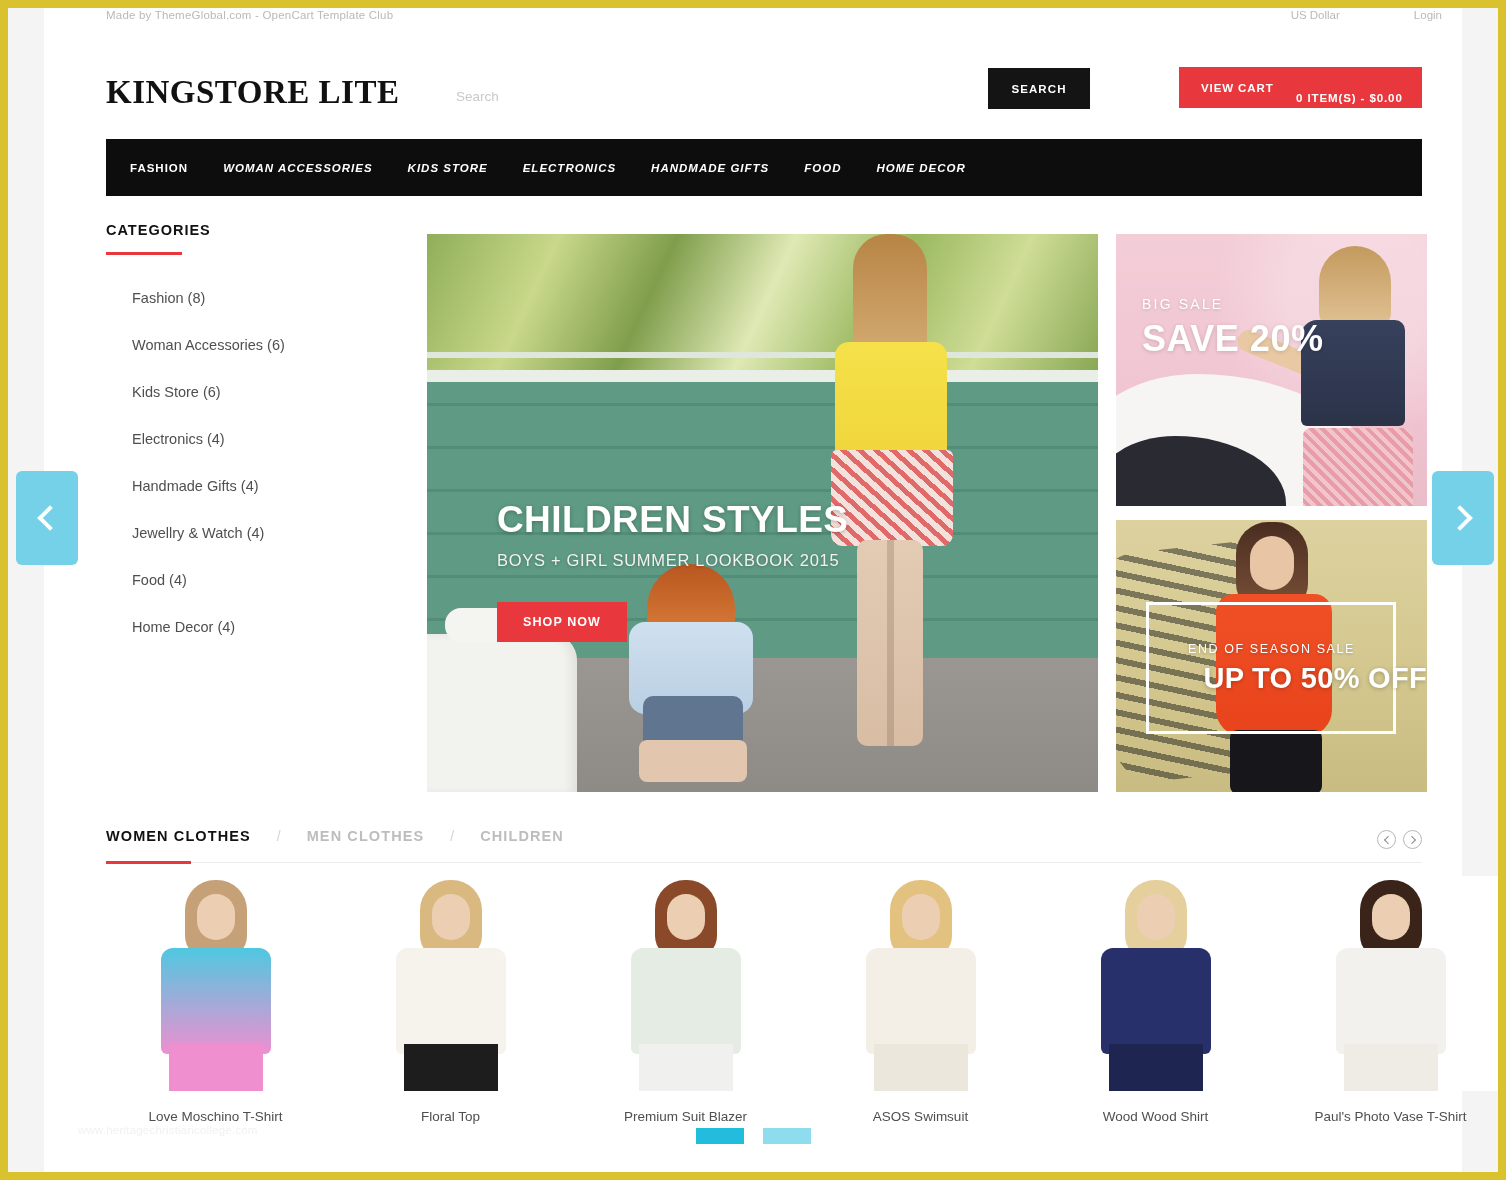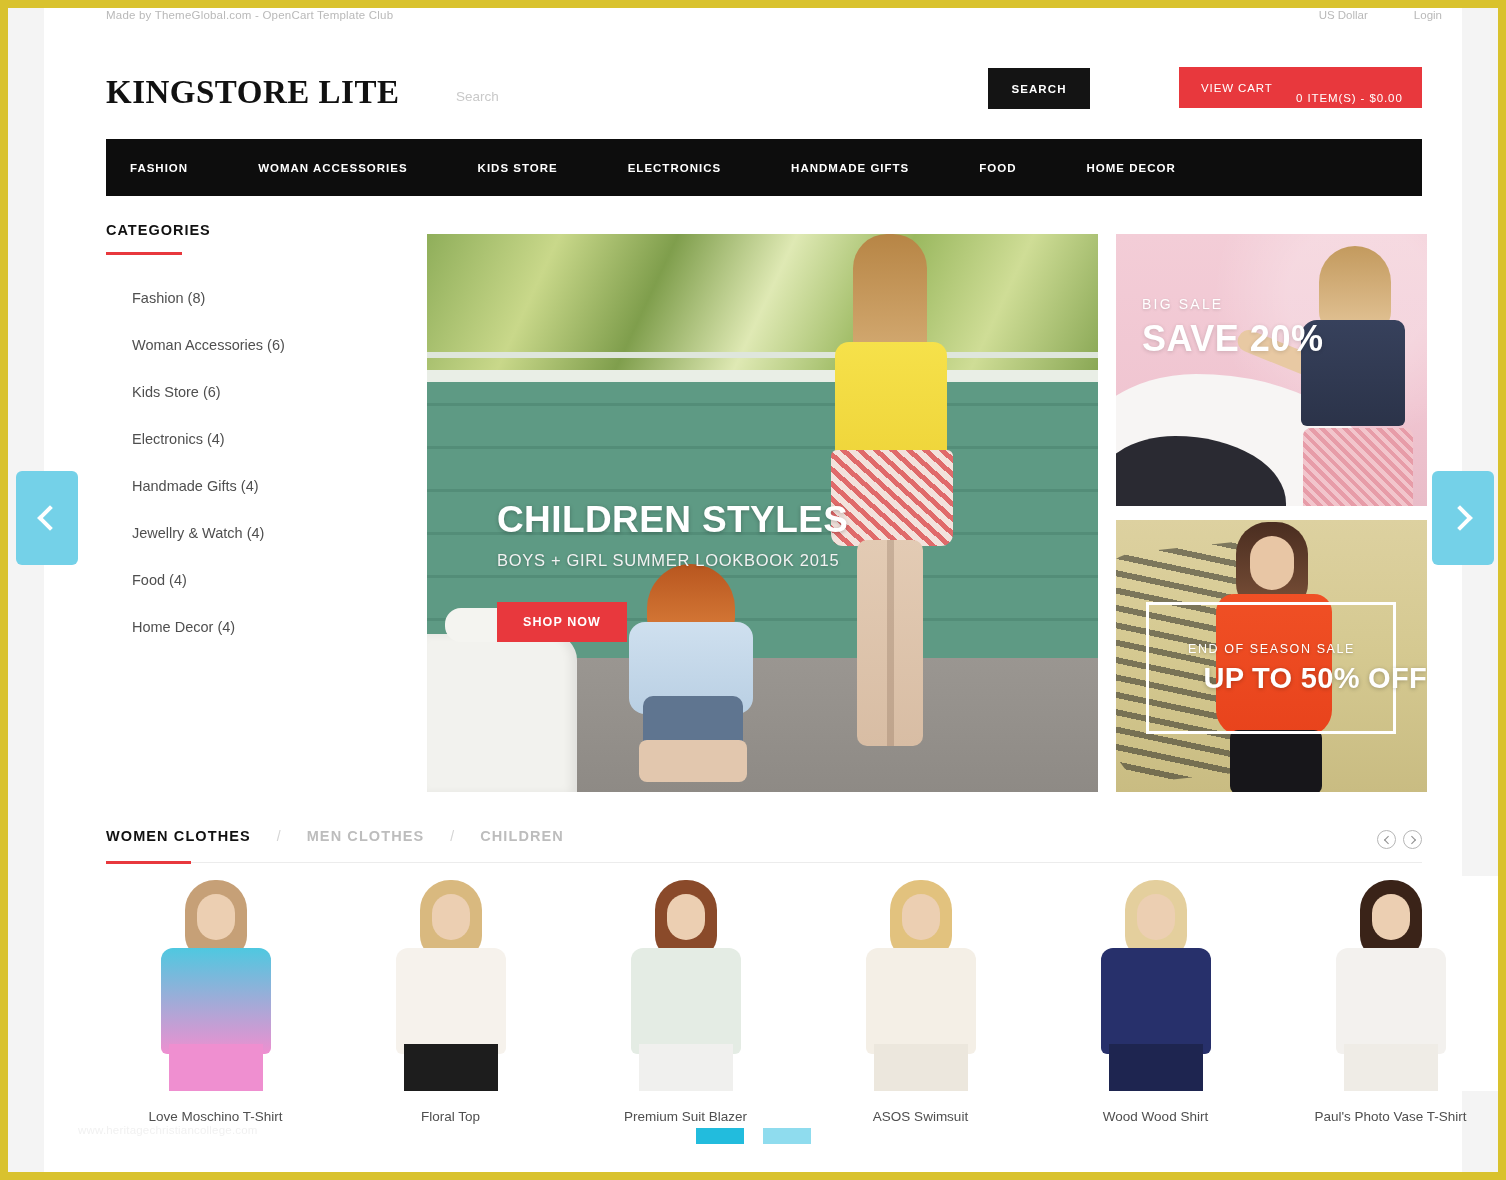--- a/index.html
+++ b/index.html
@@ -37,21 +37,21 @@
     font-size: 11.5px;
     color: #b9b9b9;
   }
   #top-bar .credit {
     position: absolute; left: 62px; top: 1px;
     letter-spacing: .2px;
     white-space: nowrap;
   }
   #top-bar .tb-right {
     position: absolute; right: 20px; top: 1px;
-    display: flex; gap: 46px;
+    display: flex; gap: 74px;
   }
   #top-bar .tb-right span { white-space: nowrap; }
 
   
   #header {
     position: absolute;
     left: 0; top: 22px;
     width: 1418px; height: 110px;
     background: #fff;
   }
@@ -94,21 +94,21 @@
     position: absolute;
     left: 1135px; top: 37px;
     width: 243px; height: 41px;
     background: #e8383d;
     color: #fff;
     border: none;
     cursor: pointer;
     display: flex;
     align-items: center;
     font-size: 11.5px;
-    font-weight: normal;
+    font-weight: bold;
     letter-spacing: .9px;
     font-family: "Liberation Sans", sans-serif;
   }
   #cart-button .ct-label { position: absolute; left: 22px; }
   #cart-button .ct-total { position: absolute; left: 117px; margin-top: 20px; }
 
   
   #main-nav {
     position: absolute;
     left: 62px; top: 131px;
@@ -120,21 +120,21 @@
   #main-nav a {
     color: #fff;
     text-decoration: none;
     font-size: 11.5px;
     font-weight: bold;
     letter-spacing: 1px;
     white-space: nowrap;
     padding: 0 0;
   }
   #main-nav a:nth-child(1) { margin-left: 24px; }
-  #main-nav a + a { margin-left: 70px; }
+  #main-nav a + a { margin-left: 35px; font-style: italic; }
 
   
   #sidebar {
     position: absolute;
     left: 62px; top: 214px;
     width: 290px;
   }
   #sidebar h3 {
     font-size: 14.5px;
     font-weight: bold;

